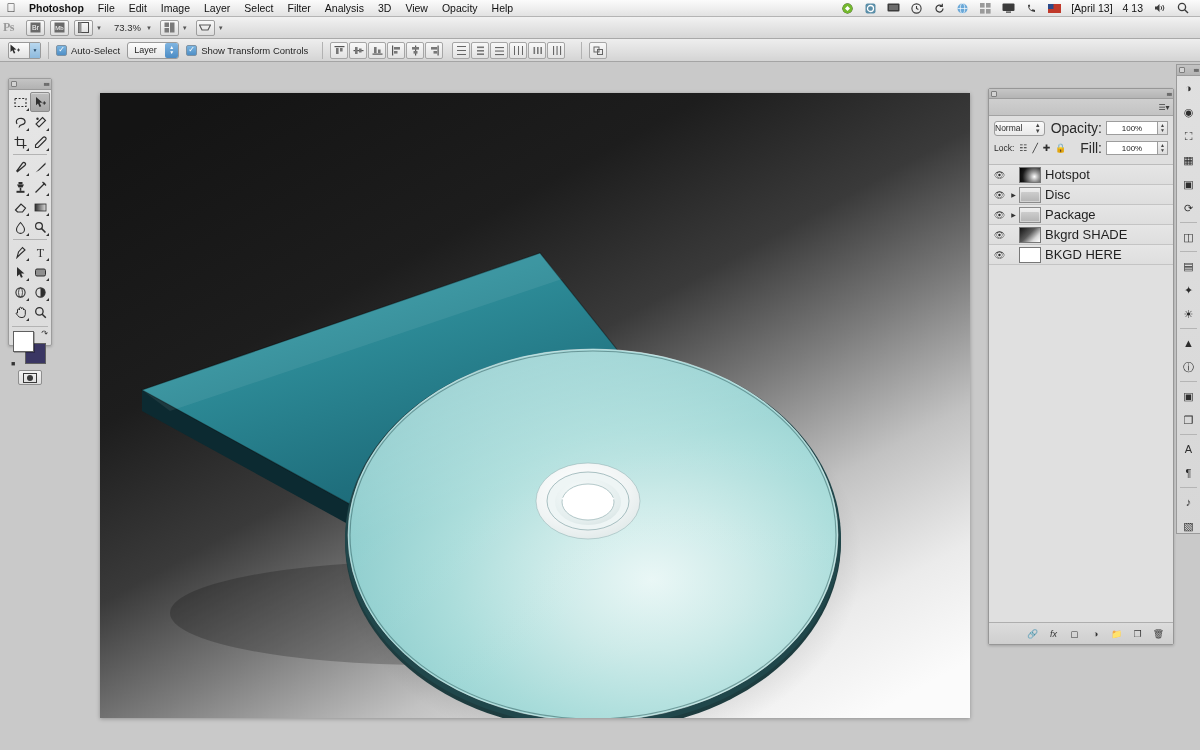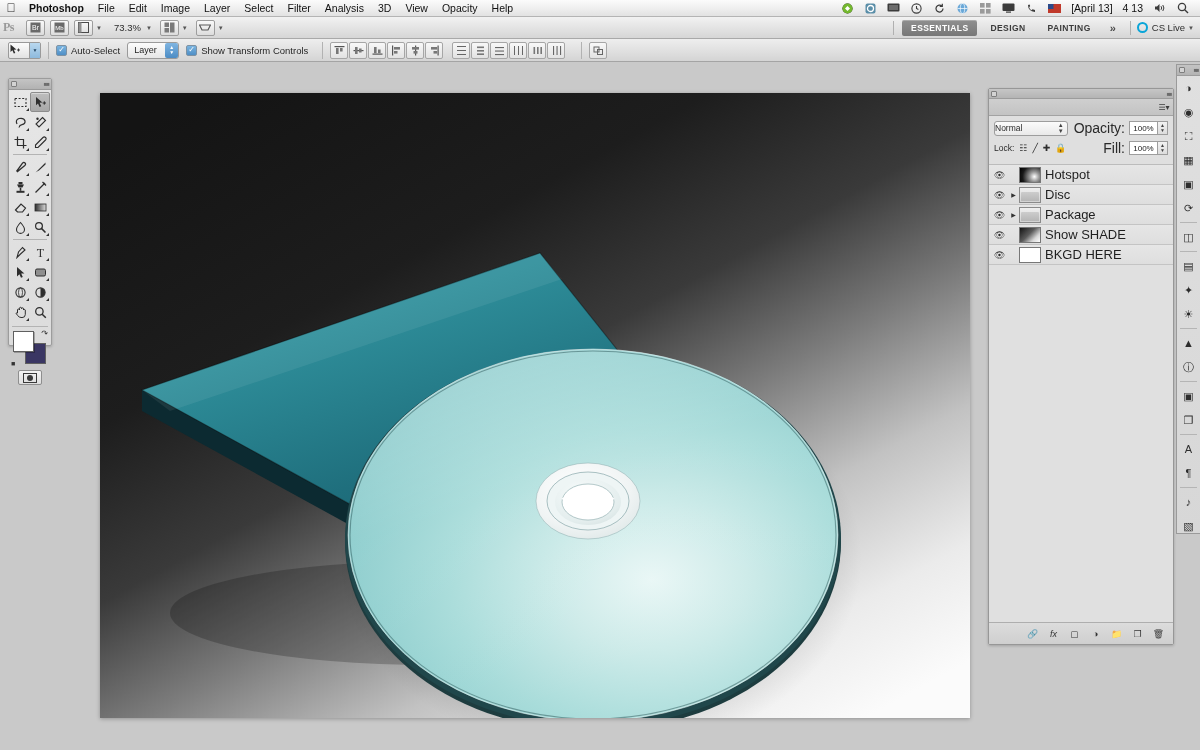--- a/index.html
+++ b/index.html
@@ -217,21 +217,21 @@
   }
   .lc-row { display: flex; align-items: center; margin-bottom: 4px; }
   .blend-select {
     flex: 1; height: 15px; border: 1px solid #9d9d9d; border-radius: 3px;
     background: linear-gradient(180deg,#fbfbfb,#e9e9e9);
     display: flex; align-items: center; font-size: 8.5px; color: #2a2a2a;
   }
   .bs-arrows { margin-left: auto; margin-right: 3px; font-size: 6px; line-height: 6px; color: #444; text-align: center; }
   .lc-label { margin: 0 4px 0 6px; font-size: 14px; color: #2a2a2a; white-space: nowrap; }
   .num-field {
-    width: 29px; height: 14px; border: 1px solid #9d9d9d; background: #fff;
+    width: 52px; height: 14px; border: 1px solid #9d9d9d; background: #fff;
     font-size: 8px; color: #222; display: flex; align-items: center; justify-content: center;
   }
   .num-stepper {
     width: 10px; height: 14px; border: 1px solid #9d9d9d; border-left: none;
     background: linear-gradient(180deg,#f2f2f2,#dcdcdc);
     display: flex; flex-direction: column; align-items: center; justify-content: center;
     font-size: 5px; line-height: 5px; color: #444;
   }
   .lock-icons { display: flex; align-items: center; gap: 5px; margin-left: 5px; font-size: 9px; color: #2e2e2e; }
 
@@ -430,33 +430,20 @@
 
     <div class="appbar-grp">
       <div class="appbar-btn" style="margin-right:0">
         <svg class="mini-svg" width="12" height="11" viewBox="0 0 12 11">
             <path d="M0.5 3 L11.5 3 L9 8 L3 8 Z" fill="none" stroke="#5a5a5a" stroke-width="1.2"></path>
           </svg>
       </div>
       <span class="caret">▼</span>
     </div>
 
-    <div class="appbar-right">
-      <div class="ws-sep"></div>
-      <div class="ws-tab active">ESSENTIALS</div>
-      <div class="ws-tab">DESIGN</div>
-      <div class="ws-tab">PAINTING</div>
-      <div class="ws-more">»</div>
-      <div class="ws-sep"></div>
-      <div class="cslive">
-        <span class="cs-ring"></span>
-        <span>CS Live</span>
-        <span class="caret" style="margin-left:3px">▼</span>
-      </div>
-    </div>
   </div>
 
   <div class="optionsbar">
     <div class="tool-preset">
       <div class="tp-icon">
         <svg class="mini-svg" width="12" height="12" viewBox="0 0 12 12">
             <path d="M1.5 0.5 L1.5 8 L3.4 6.3 L4.8 9.6 L6.3 9 L4.9 5.8 L7.4 5.6 Z" fill="#2e2e2e"></path>
             <path d="M8 6 L11 6 M9.5 4.5 L9.5 7.5" stroke="#2e2e2e" stroke-width="0.9"></path>
           </svg>
       </div>
@@ -913,21 +900,21 @@
         <span class="eye">👁</span>
         <span class="disc-arrow">▶</span>
         <span class="lthumb folder"></span>
         <span class="lname">Package</span>
       </div>
 
       <div class="layer-row">
         <span class="eye">👁</span>
         <span class="disc-arrow"></span>
         <span class="lthumb" style="background:linear-gradient(135deg,#141414 0%,#5b5b5b 45%,#d8d8d8 75%,#ffffff 100%)"></span>
-        <span class="lname">Show SHADE</span>
+        <span class="lname">Bkgrd SHADE</span>
       </div>
 
       <div class="layer-row">
         <span class="eye">👁</span>
         <span class="disc-arrow"></span>
         <span class="lthumb" style="background:#ffffff"></span>
         <span class="lname">BKGD HERE</span>
       </div>
 
     </div>

